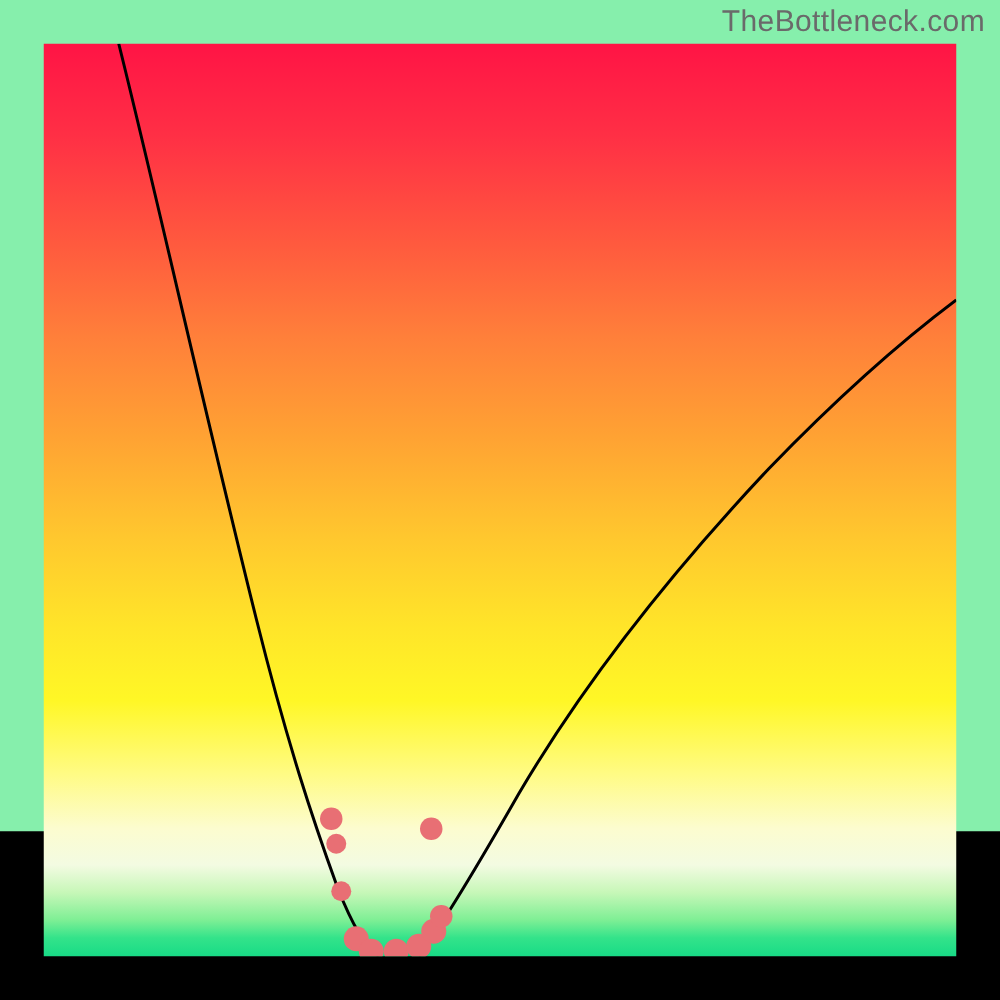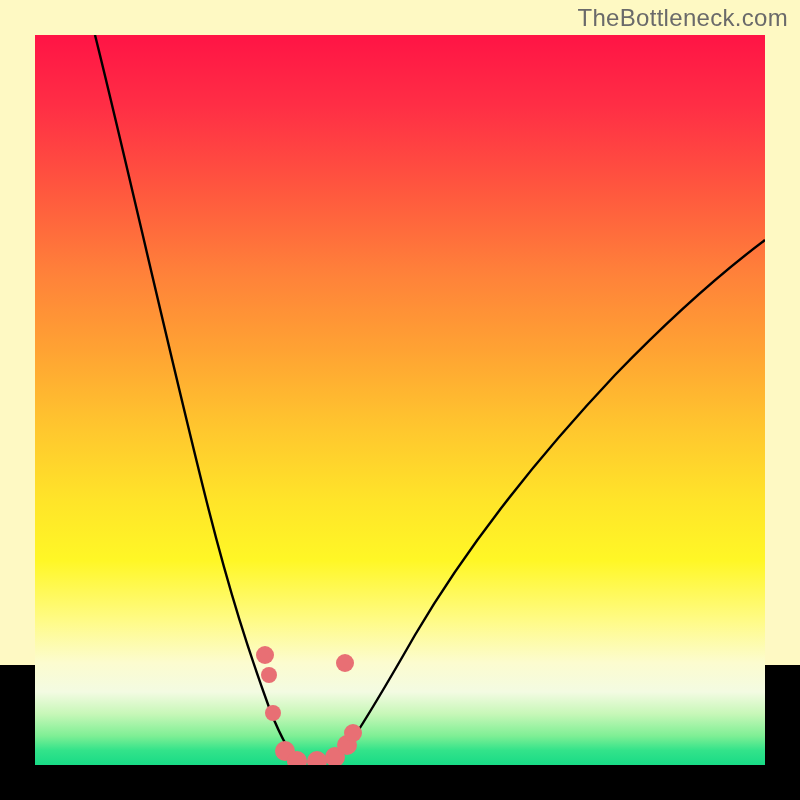--- a/index.html
+++ b/index.html
@@ -9,21 +9,21 @@
     height: 800px;
     background: #000;
     overflow: hidden;
   }
   .frame {
     position: absolute;
     top: 0;
     left: 0;
     width: 800px;
     height: 665px;
-    background: #fef9c3;
+    background: #86efac;
   }
   .plot {
     position: absolute;
     top: 35px;
     left: 35px;
     width: 730px;
     height: 730px;
     background: linear-gradient(
       to bottom,
       #ff1445 0%,

